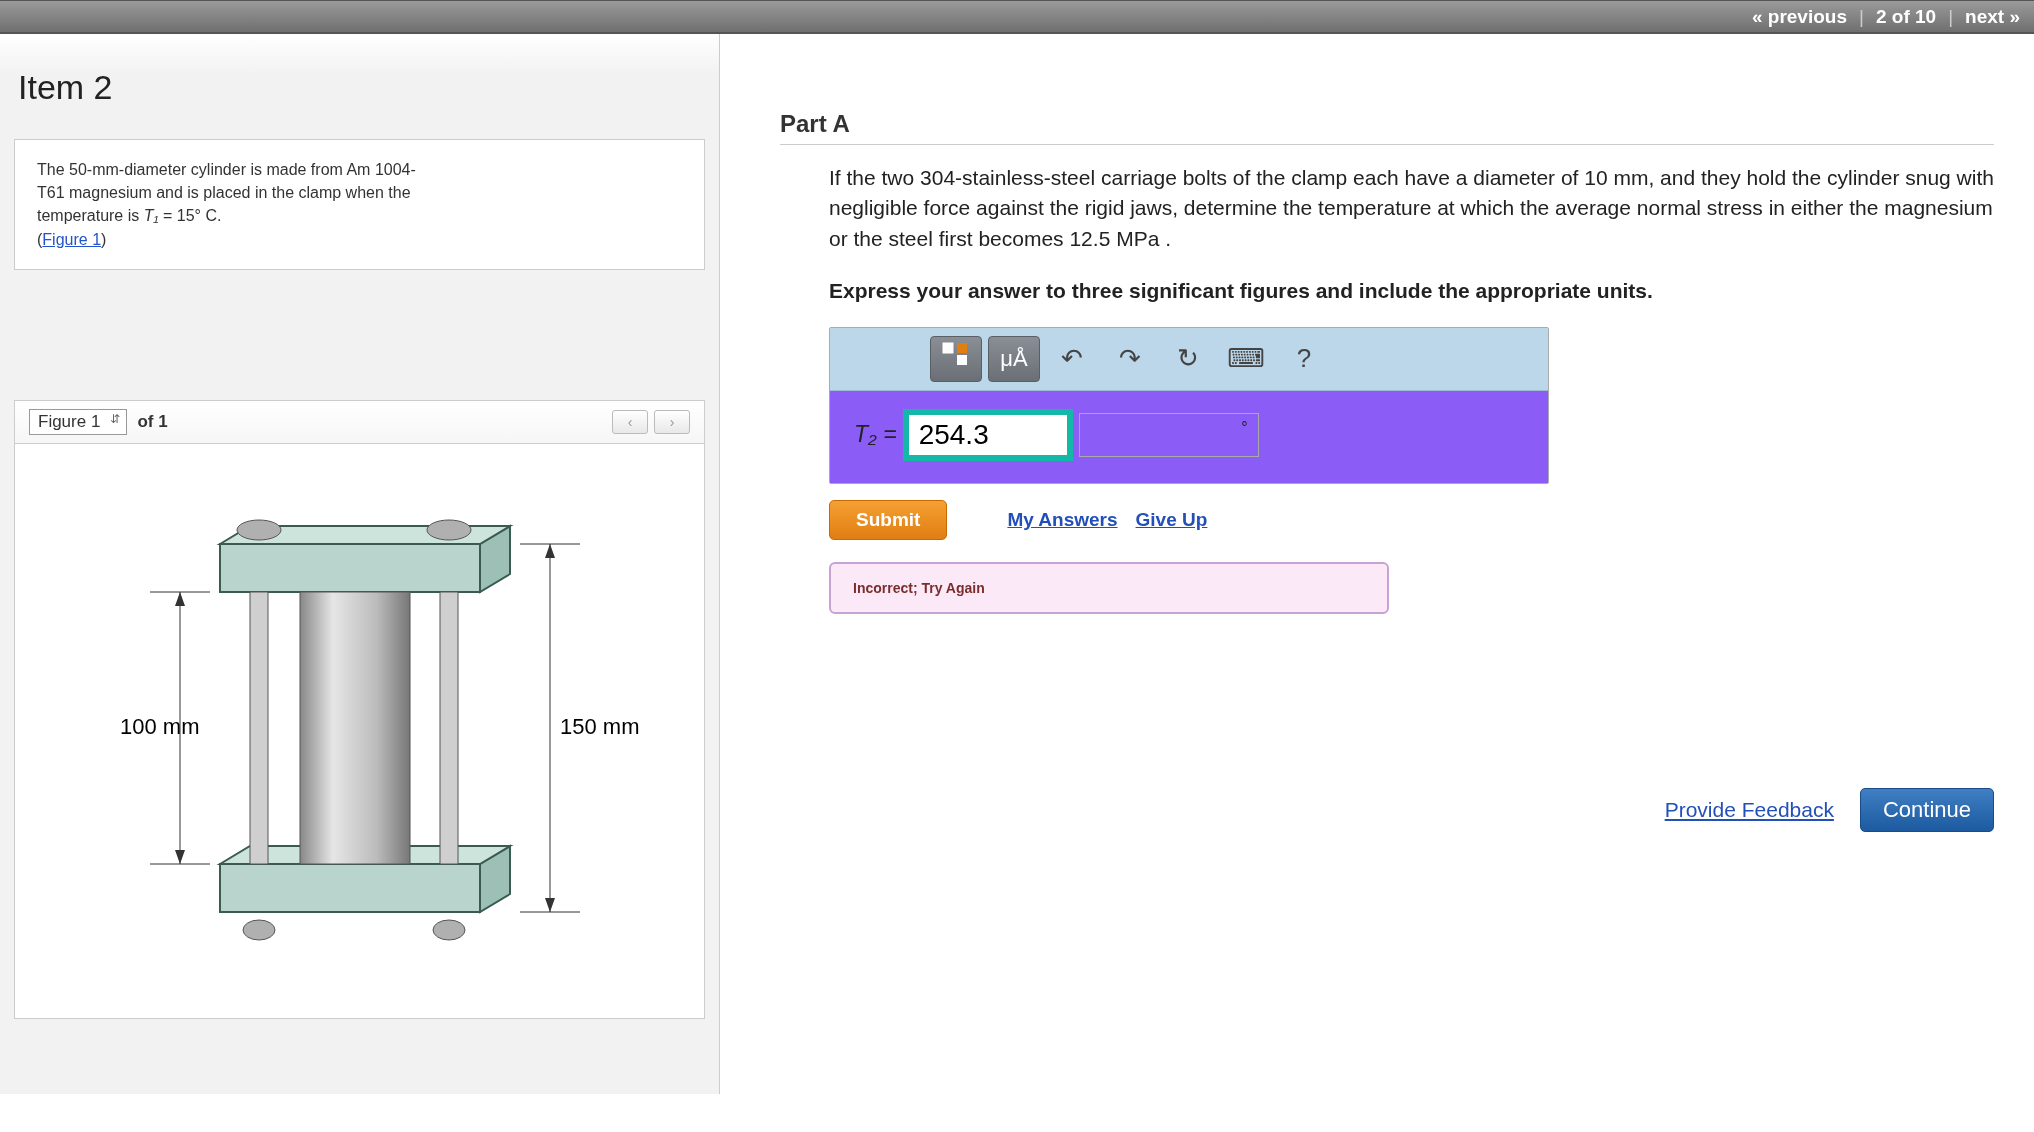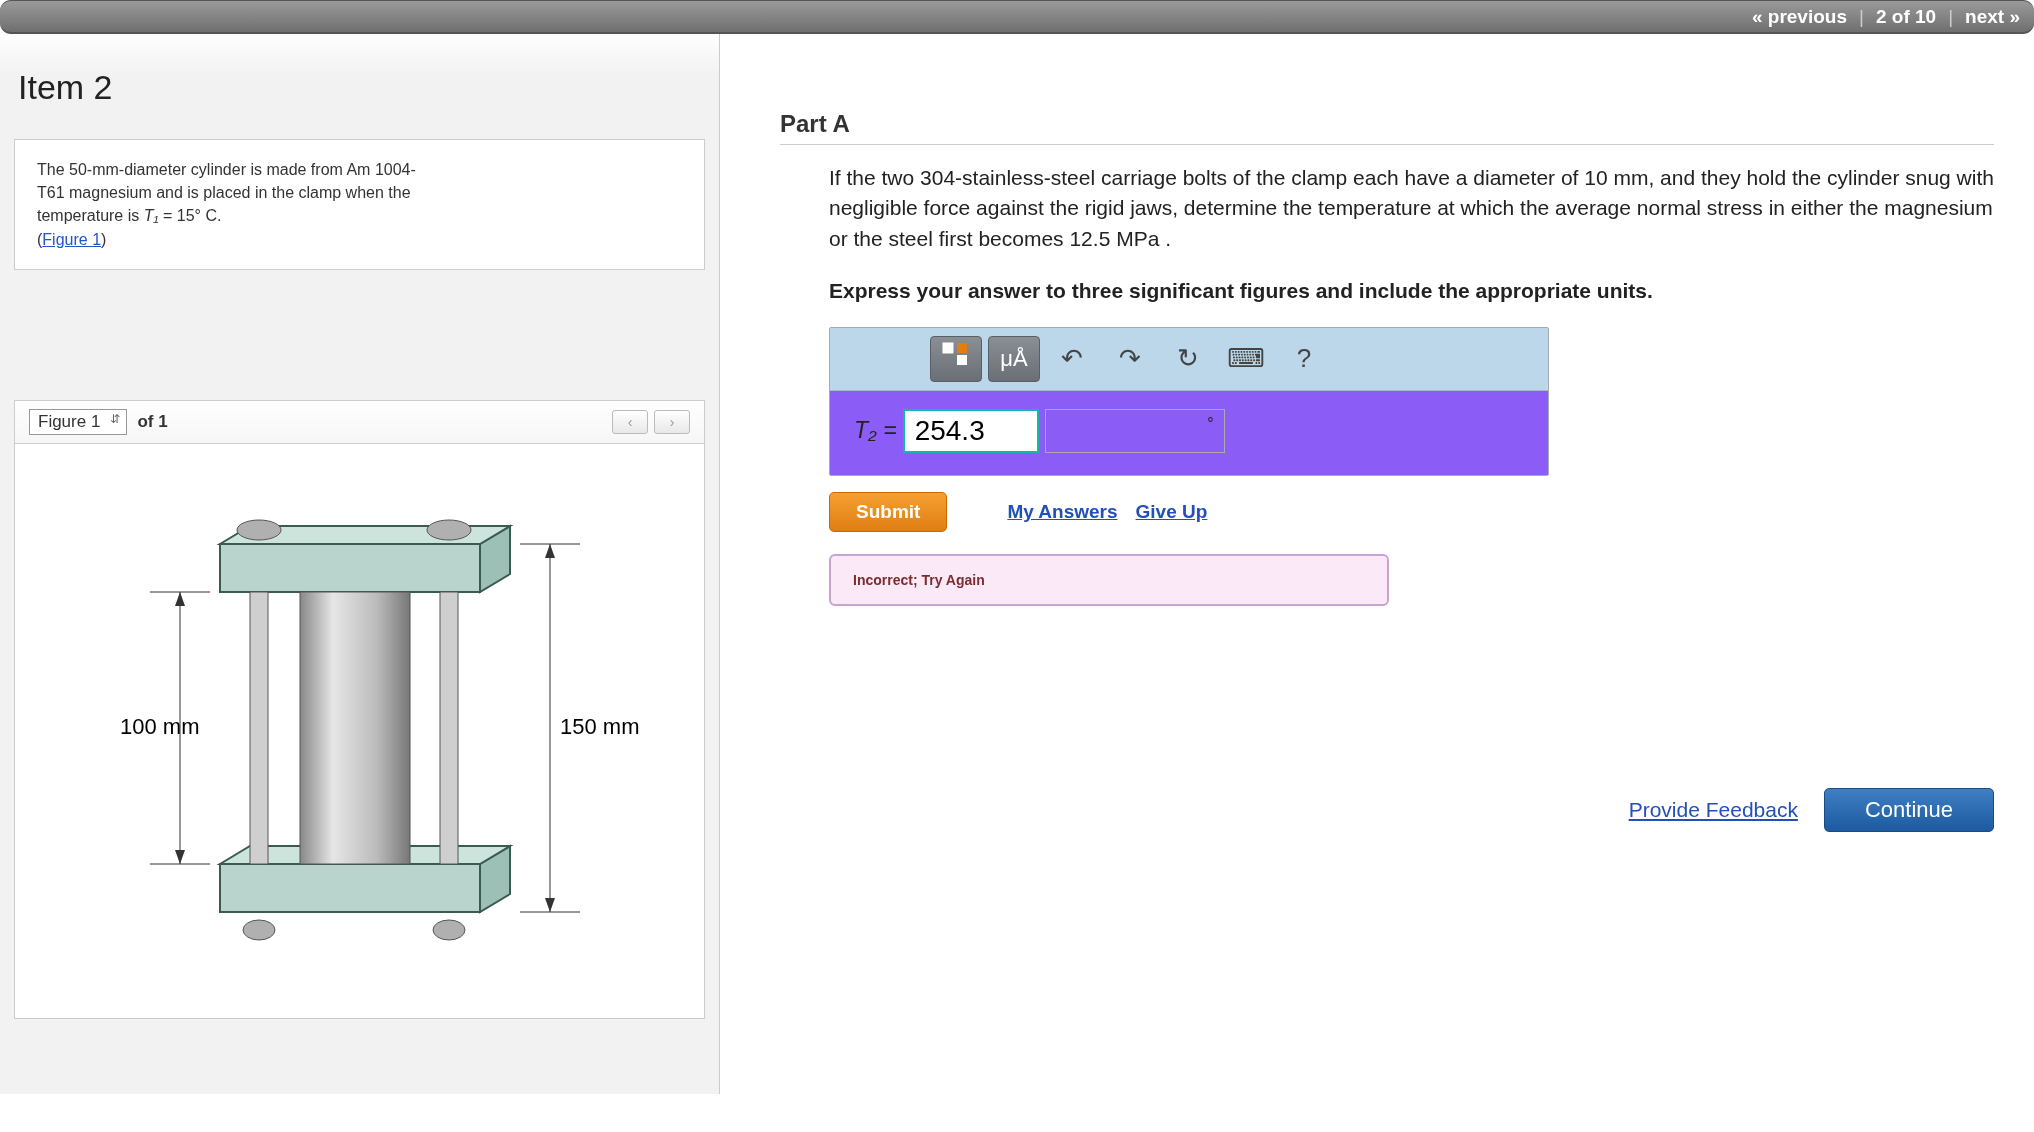--- a/index.html
+++ b/index.html
@@ -15,21 +15,20 @@
     background: linear-gradient(#9a9a9a, #6f6f6f);
     border-top: 1px solid #555;
     border-bottom: 2px solid #555;
     display: flex;
     justify-content: flex-end;
     align-items: center;
     color: #fff;
     padding: 0 14px;
     gap: 12px;
     font-weight: bold;
-    border-radius: 11px;
   }
   .topbar .navlink { cursor: pointer; color: #fff; }
   .topbar .sep { color: #ccc; font-weight: normal; }
   .page {
     display: flex;
     gap: 0;
   }
   .leftcol {
     width: 720px;
     border-right: 1px solid #ccc;
@@ -152,24 +151,24 @@
   }
   .answer-row {
     display: flex;
     align-items: center;
     gap: 6px;
     padding: 18px 24px 22px 24px;
     background: #8b5cf6;
   }
   .varlabel { font-style: italic; font-size: 23px; }
   .valinput {
-    border: 2px solid #14b8a6;
+    border: 6px solid #14b8a6;
     font-size: 28px;
     padding: 4px 10px;
-    width: 136px;
+    width: 170px;
     font-family: inherit;
   }
   .unitinput {
     border: 1px solid #aaa;
     font-size: 24px;
     padding: 4px 10px;
     width: 180px;
     height: 44px;
     display: flex; align-items: flex-start; justify-content: flex-end;
   }
@@ -218,21 +217,21 @@
     align-items: center;
     gap: 26px;
   }
   .provide-link { color: #224fb8; text-decoration: underline; cursor: pointer; font-size: 21px; }
   .continue {
     background: linear-gradient(#3f7fc3,#1d5aa0);
     border: 1px solid #194c86;
     border-radius: 5px;
     color: #fff;
     font-size: 22px;
-    padding: 8px 40px;
+    padding: 8px 22px;
     cursor: pointer;
   }
 </style>
 </head>
 <body>
 
 <div class="topbar">
   <span class="navlink">« previous</span>
   <span class="sep">|</span>
   <span>2 of 10</span>

